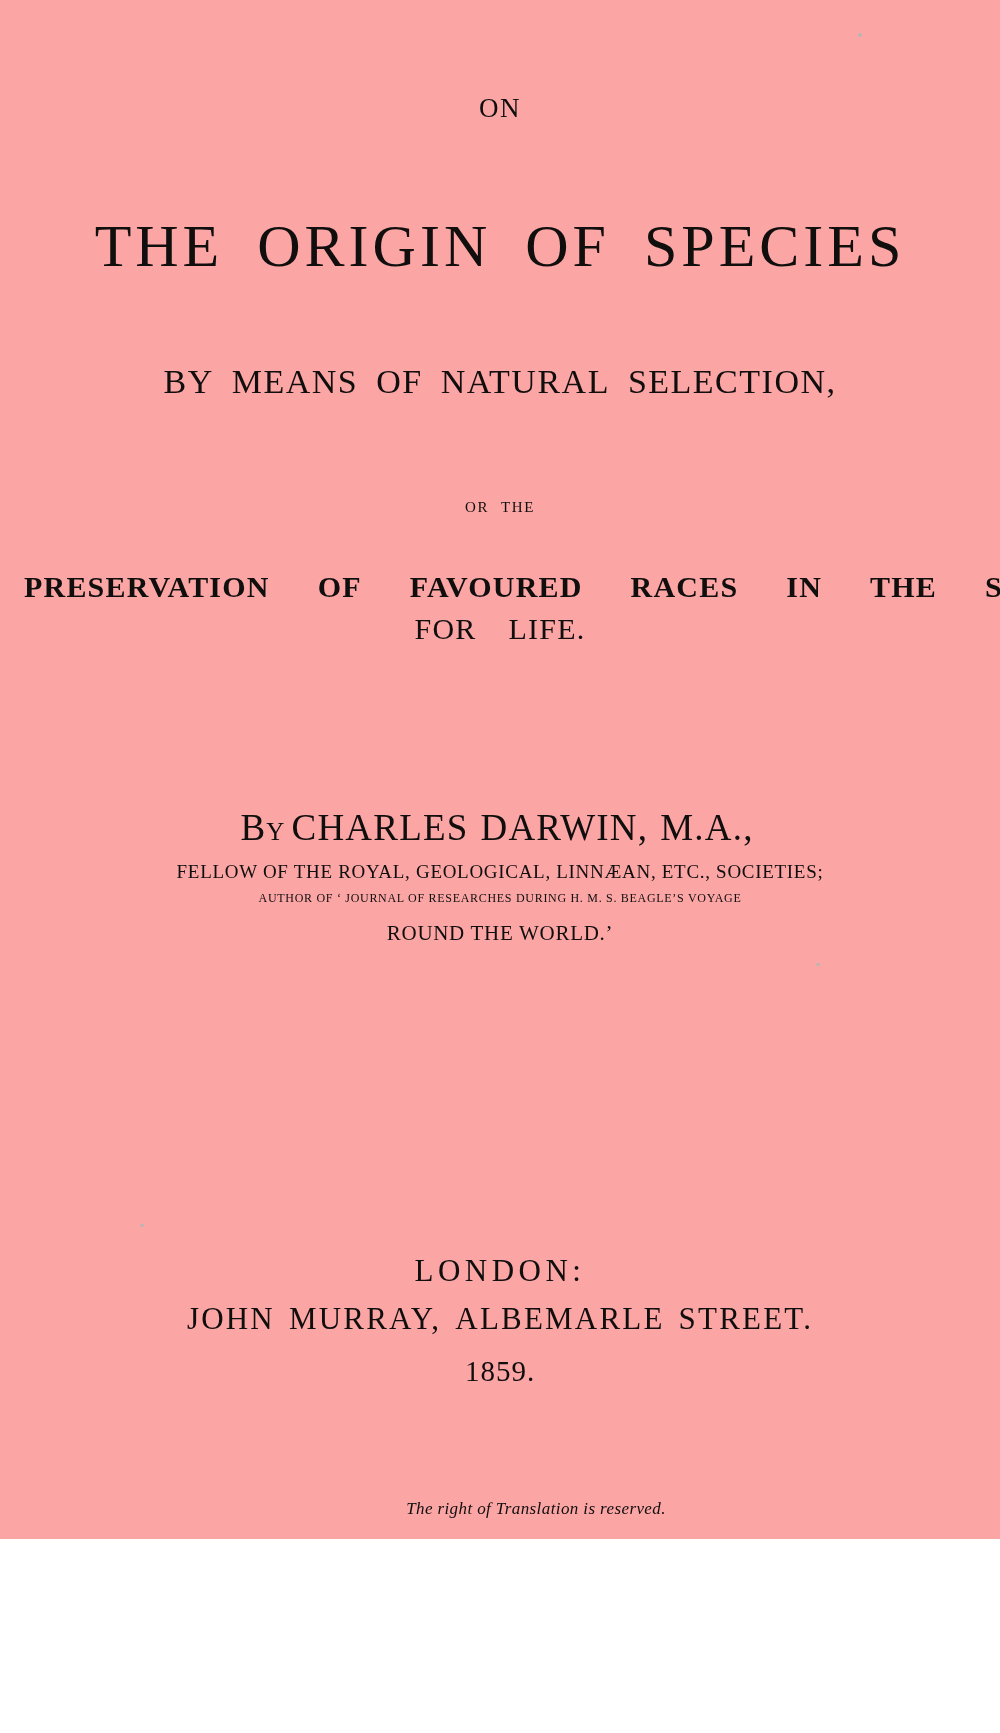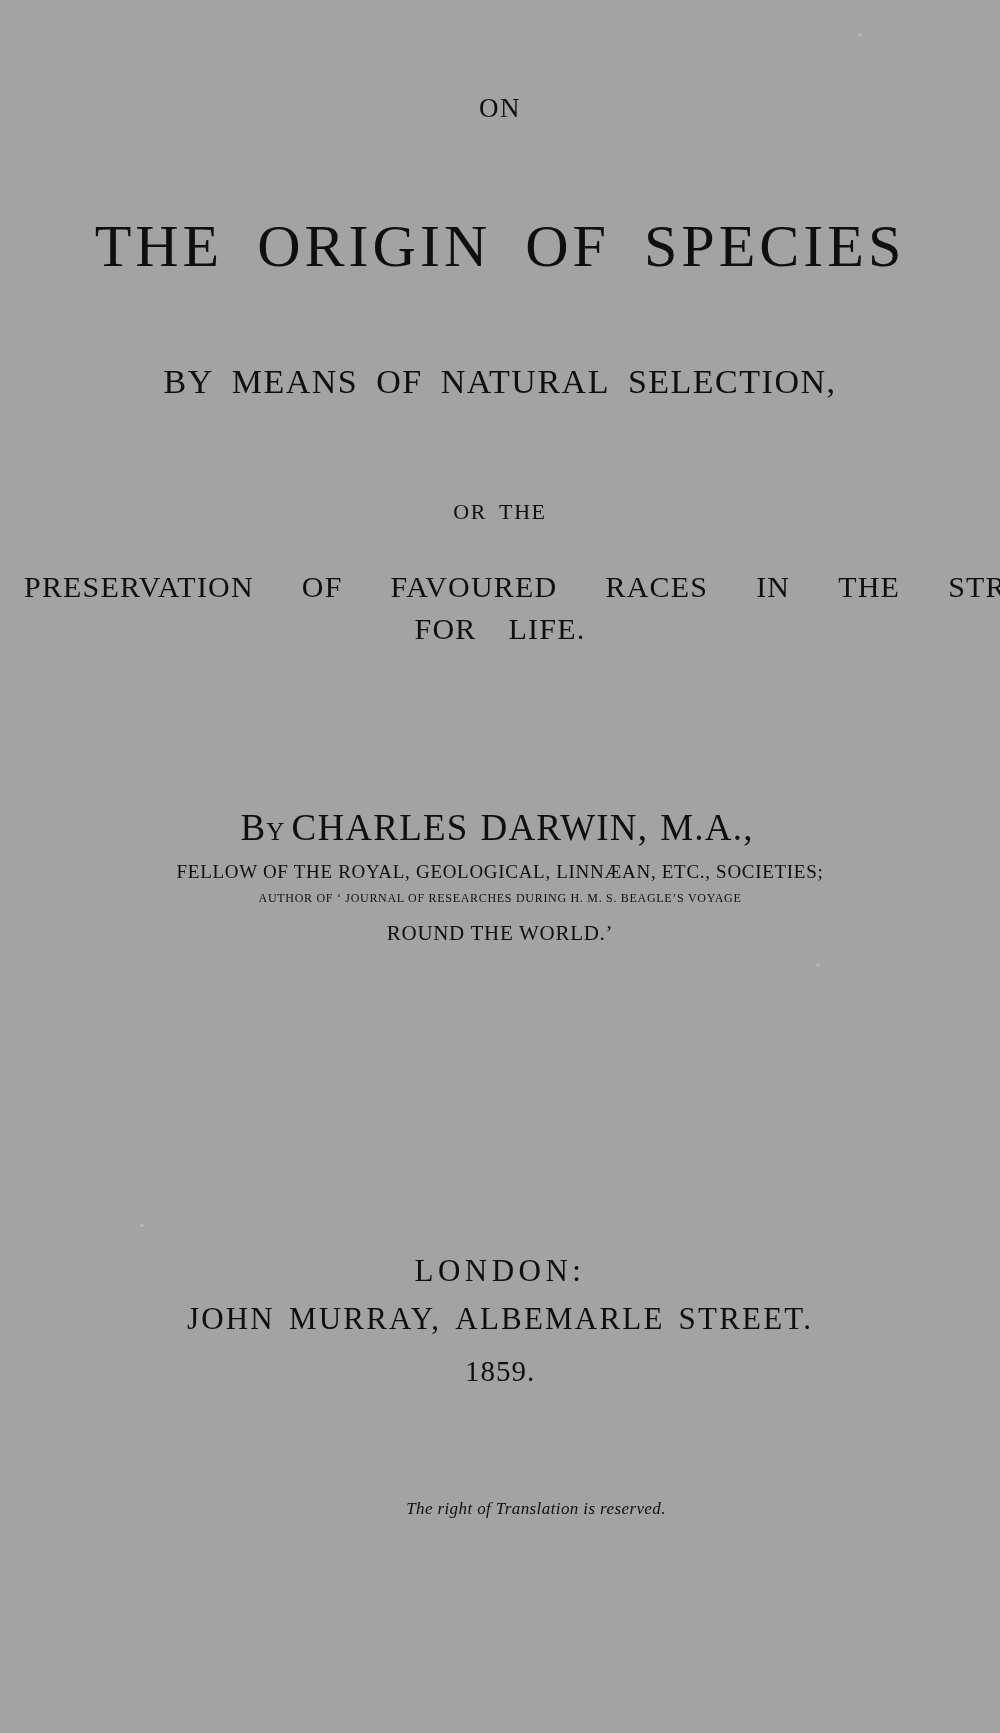--- a/index.html
+++ b/index.html
@@ -4,23 +4,23 @@
 <style>
   html, body {
     margin: 0;
     padding: 0;
     background: #ffffff;
   }
 
   .page {
     position: relative;
     width: 1000px;
-    height: 1733px;
+    height: 1539px;
     margin: 0 auto;
-    background: #a3a3a3;
+    background: #fca5a5;
     color: #111010;
     font-family: "Liberation Serif", "DejaVu Serif", serif;
     overflow: hidden;
   }
 
   
   .speck {
     position: absolute;
     background: #b9b6b2;
     border-radius: 50%;
@@ -59,32 +59,32 @@
   .l-means {
     top: 363px;
     font-size: 34px;
     letter-spacing: 1.5px;
   }
   .l-means .w { margin: 0 9px; }
 
   
   .l-orthe {
     top: 499px;
-    font-size: 22px;
+    font-size: 15px;
     letter-spacing: 1.6px;
   }
   .l-orthe .w { margin: 0 6px; }
 
   
   .l-pres1 {
     top: 570px;
     font-size: 30px;
     letter-spacing: 1.2px;
   }
-  .l-pres1 .w { margin: 0 24px; }
+  .l-pres1 .w { margin: 0 24px; font-weight: bold; }
 
   .l-pres2 {
     top: 612px;
     font-size: 30px;
     letter-spacing: 1.2px;
   }
   .l-pres2 .w { margin: 0 16px; }
 
   
   .l-author {

